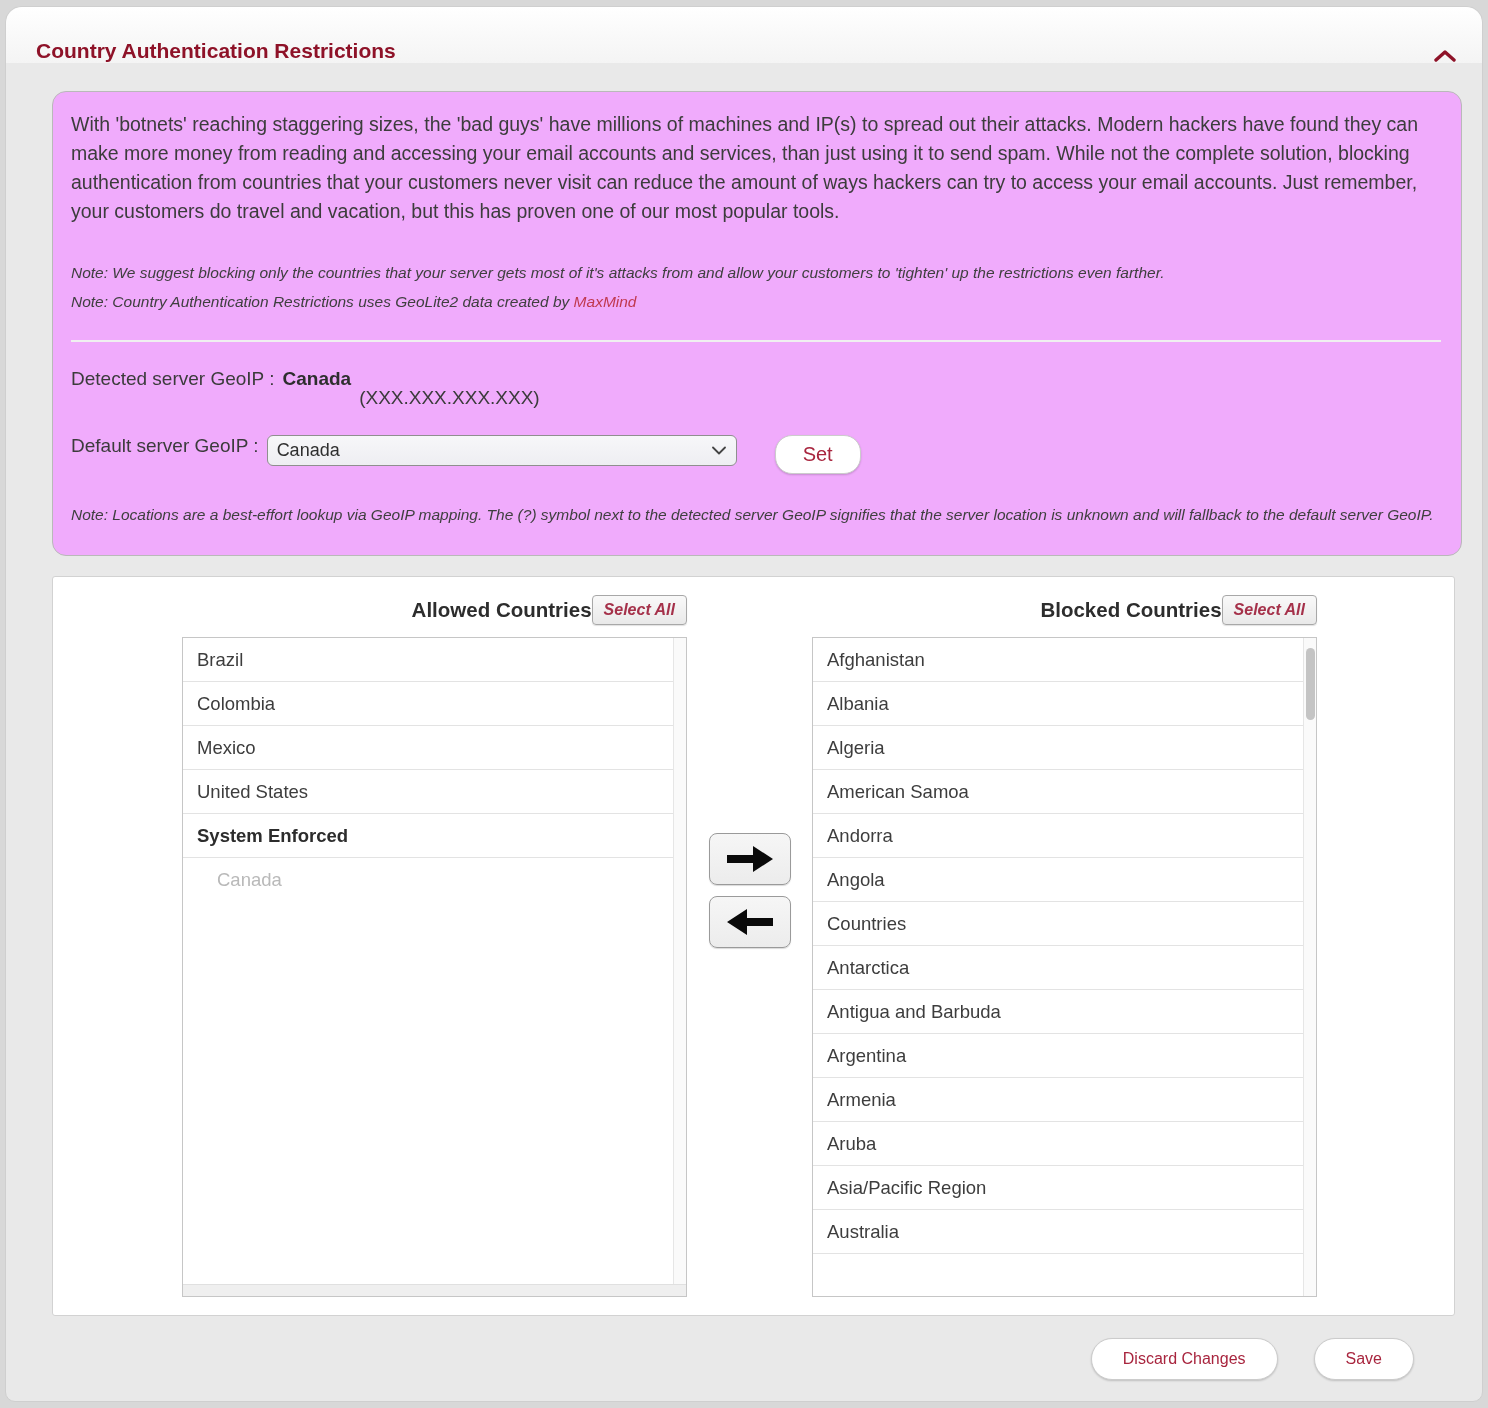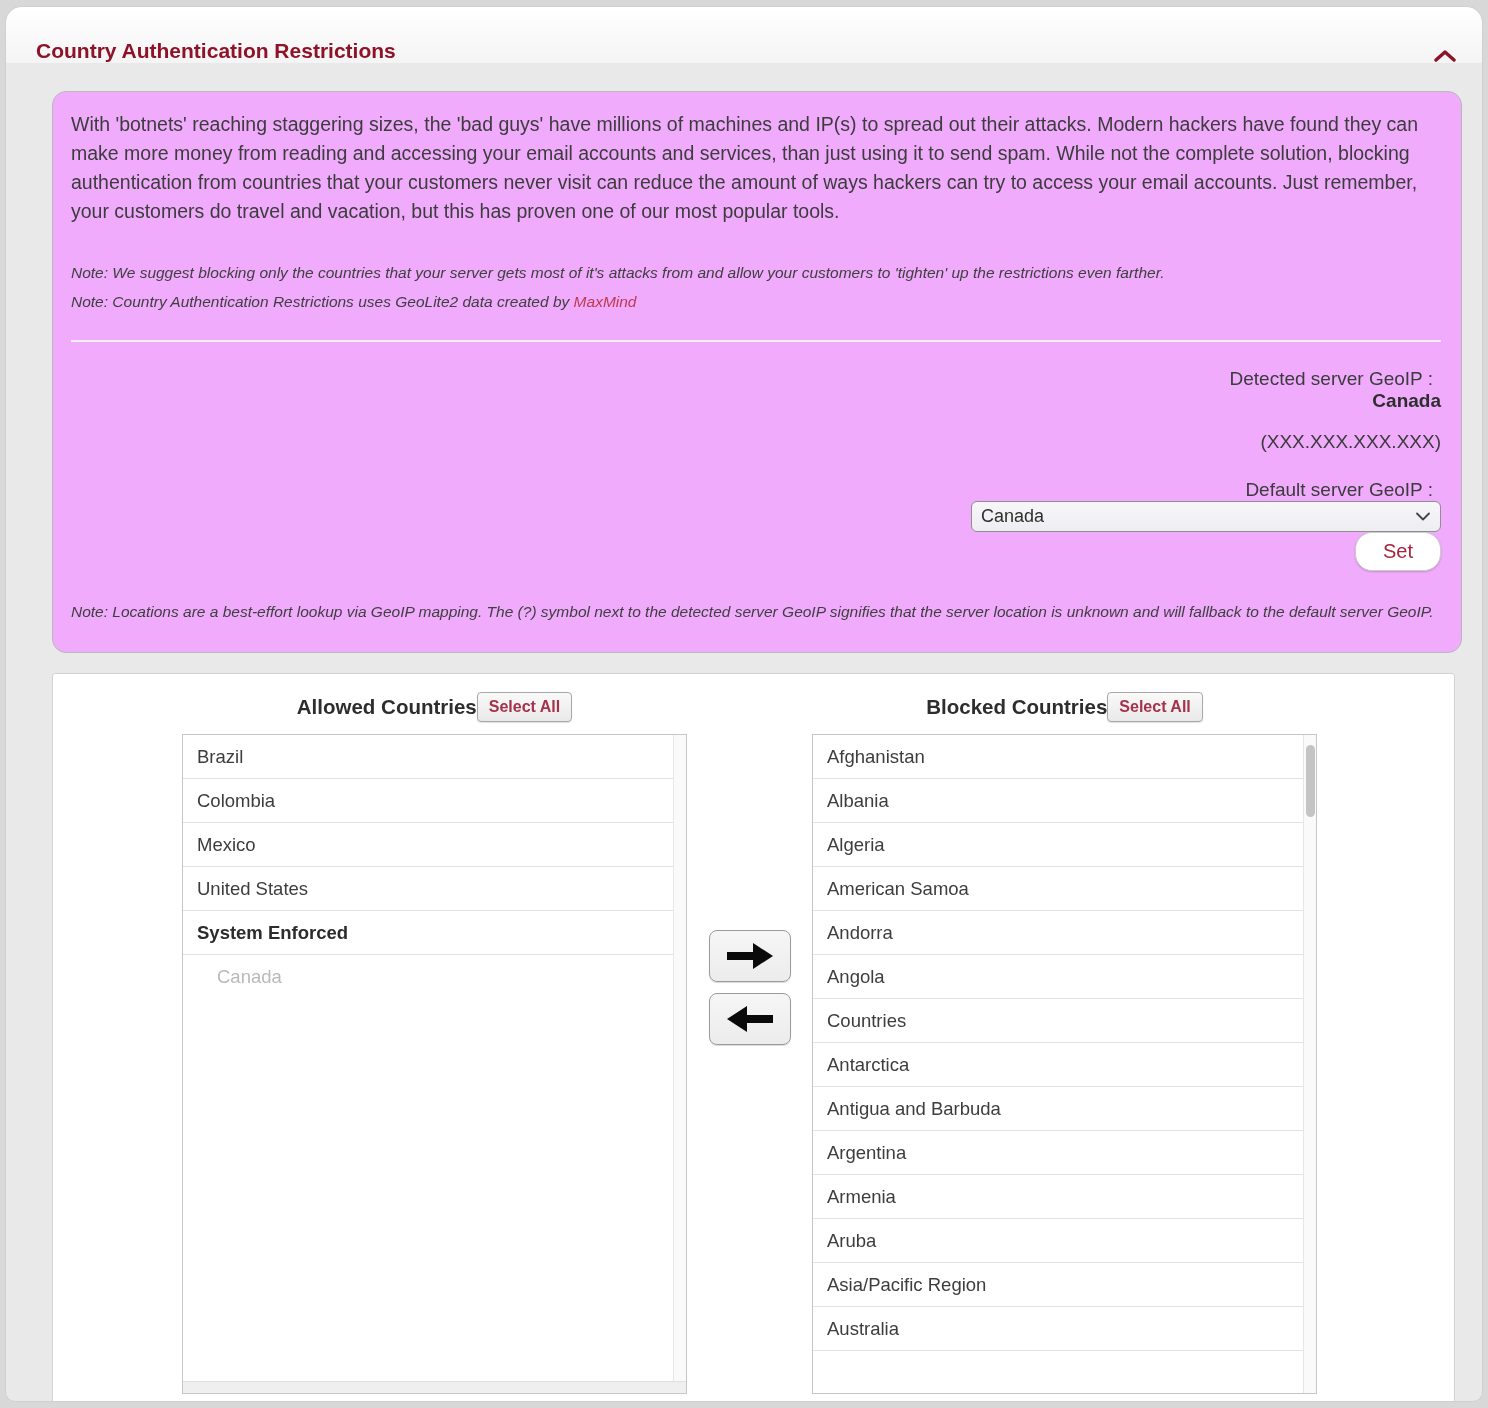--- a/index.html
+++ b/index.html
@@ -33,21 +33,21 @@
     background:#f0abfc;
     border:1px solid #b9b9b9;
     border-radius:14px;
     padding:18px 20px 26px 18px;
     width:1410px;
   }
   .desc{ font-size:19.5px; line-height:29px; color:#3c3c3c; margin-bottom:32px; }
   .note{ font-style:italic; font-size:15.5px; line-height:29px; color:#3f3f3f; }
   .note a{ color:#c0394f; text-decoration:none; }
   .info-box hr{ border:none; border-top:2px solid #f0f0f0; margin:24px 0 26px 0; }
-  .geoip-line{ font-size:19px; margin-bottom:26px; display:flex; align-items:flex-end;flex-direction:column; }
+  .geoip-line{ font-size:19px; margin-bottom:26px; display:flex; align-items:flex-start; }
   .geoip-line .lbl{ margin-right:8px; }
   .geoip-line b{ color:#2e2e2e; }
   .geoip-line .ip{ margin-left:8px;margin-top:19px; }
   .select{
     width:470px; height:31px;
     background:linear-gradient(#f7f7f9,#eeeef2);
     border:1.5px solid #8f8f8f;
     border-radius:6px;
     display:flex; align-items:center; justify-content:space-between;
     padding:0 10px 0 9px;
@@ -75,32 +75,33 @@
     border-radius:3px;
     width:1403px;
     height:740px;
     padding:18px 0 0 0;
     display:flex;
   }
   .col{ width:505px; }
   .col-left{ margin-left:129px; }
   .col-mid{ width:125px; display:flex; flex-direction:column; align-items:center; padding-top:238px; }
   .col-head{
-    height:40px; display:flex; align-items:flex-start; justify-content:center;
+    height:40px; display:flex; align-items:flex-start; justify-content:flex-end;
   }
   .col-title{ font-size:20.5px; font-weight:bold; color:#2d2d2d; padding-top:3px; }
   .btn-select-all{
     background:linear-gradient(#f9f9f9,#e9e9e9);
     border:1px solid #a8a8a8;
     border-radius:4px;
     padding:5px 11px;
     font-size:16px; font-weight:bold; color:#a5314a;
     box-shadow:0 1px 1px rgba(0,0,0,.12);
     cursor:pointer;
     font-family:"Liberation Sans", sans-serif;
+    font-style:italic;
   }
   .listbox{
     position:relative;
     margin-top:2px;
     height:660px;
     border:1px solid #c6c6c6;
     background:#ffffff;
     overflow:hidden;
   }
   .row{

